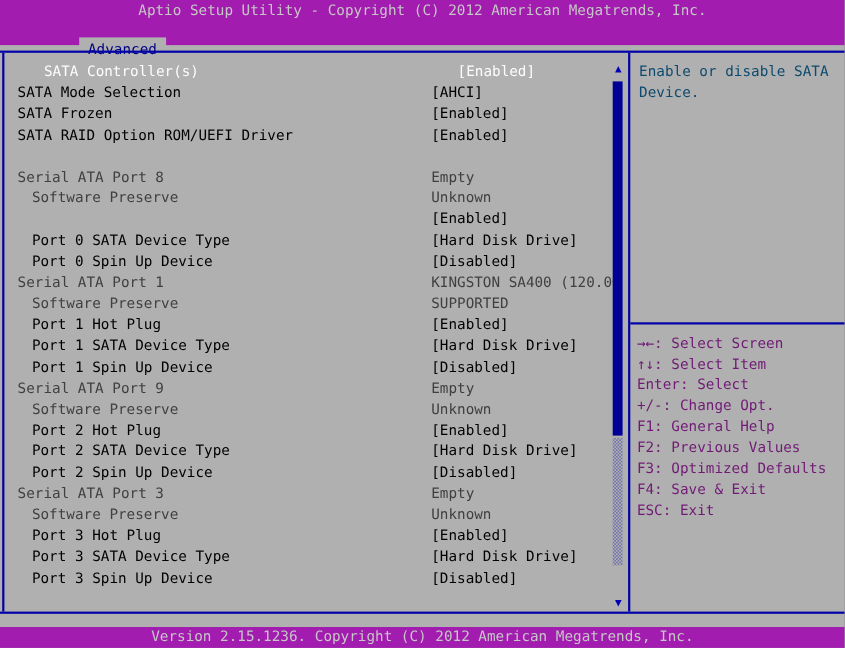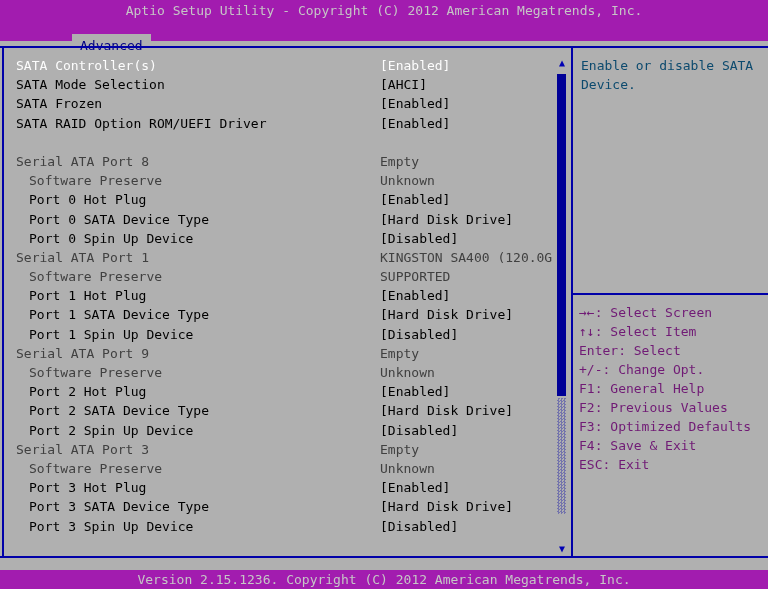--- a/index.html
+++ b/index.html
@@ -20,24 +20,24 @@
   .line-top{left:0;top:46px;width:768px;}
   .line-bottom{left:0;top:556px;width:768px;}
   .line-left{position:absolute;left:2px;top:48px;width:2px;height:508px;background:#0000a8;}
   .divider-v{position:absolute;left:571px;top:48px;width:2px;height:508px;background:#0000a8;}
   .sep-right{left:573px;top:293px;width:195px;}
 
   .menu{position:absolute;left:16px;top:56px;width:538px;}
   .row{position:relative;height:19.2px;white-space:pre;}
   .row .lbl{display:inline-block;}
   .row.ind .lbl{padding-left:13px;}
-  .row .val{position:absolute;left:364px;top:0;}
+  .row .val{position:absolute;left:376px;top:0;}
   .row.option{color:#000000;}
   .row.info{color:#404040;}
-  .row.selected{color:#fdfdfd;}
+  .row.selected{color:#fdfdfd;margin-left:24px;}
 
   .scrollbar{position:absolute;left:555px;top:50px;width:14px;height:506px;}
   .sb-arrow{position:absolute;left:0;width:14px;text-align:center;color:#0000b4;font-size:10px;line-height:10px;}
   .sb-up{top:8px;}
   .sb-down{bottom:2px;}
   .sb-thumb{position:absolute;left:2px;top:24px;width:9px;height:322px;background:#000096;}
   .sb-track{
     position:absolute;left:2px;top:348px;width:9px;height:116px;
     background:repeating-conic-gradient(#7474ac 0% 25%, #b0b0b0 0% 50%);
     background-size:3px 3px;
@@ -69,21 +69,21 @@
   <div class="hline sep-right"></div>
 
   <div class="menu">
       <div class="row selected"><span class="lbl">SATA Controller(s)</span><span class="val">[Enabled]</span></div>
       <div class="row option"><span class="lbl">SATA Mode Selection</span><span class="val">[AHCI]</span></div>
       <div class="row option"><span class="lbl">SATA Frozen</span><span class="val">[Enabled]</span></div>
       <div class="row option"><span class="lbl">SATA RAID Option ROM/UEFI Driver</span><span class="val">[Enabled]</span></div>
       <div class="row blank"></div>
       <div class="row info"><span class="lbl">Serial ATA Port 8</span><span class="val">Empty</span></div>
       <div class="row info ind"><span class="lbl">Software Preserve</span><span class="val">Unknown</span></div>
-      <div class="row option ind"><span class="lbl">Port 0 Hot Plug</span><span class="val">[Enabled]</span></div>
+      <div class="row option ind"><span class="val">[Enabled]</span></div>
       <div class="row option ind"><span class="lbl">Port 0 SATA Device Type</span><span class="val">[Hard Disk Drive]</span></div>
       <div class="row option ind"><span class="lbl">Port 0 Spin Up Device</span><span class="val">[Disabled]</span></div>
       <div class="row info"><span class="lbl">Serial ATA Port 1</span><span class="val">KINGSTON SA400 (120.0G</span></div>
       <div class="row info ind"><span class="lbl">Software Preserve</span><span class="val">SUPPORTED</span></div>
       <div class="row option ind"><span class="lbl">Port 1 Hot Plug</span><span class="val">[Enabled]</span></div>
       <div class="row option ind"><span class="lbl">Port 1 SATA Device Type</span><span class="val">[Hard Disk Drive]</span></div>
       <div class="row option ind"><span class="lbl">Port 1 Spin Up Device</span><span class="val">[Disabled]</span></div>
       <div class="row info"><span class="lbl">Serial ATA Port 9</span><span class="val">Empty</span></div>
       <div class="row info ind"><span class="lbl">Software Preserve</span><span class="val">Unknown</span></div>
       <div class="row option ind"><span class="lbl">Port 2 Hot Plug</span><span class="val">[Enabled]</span></div>

